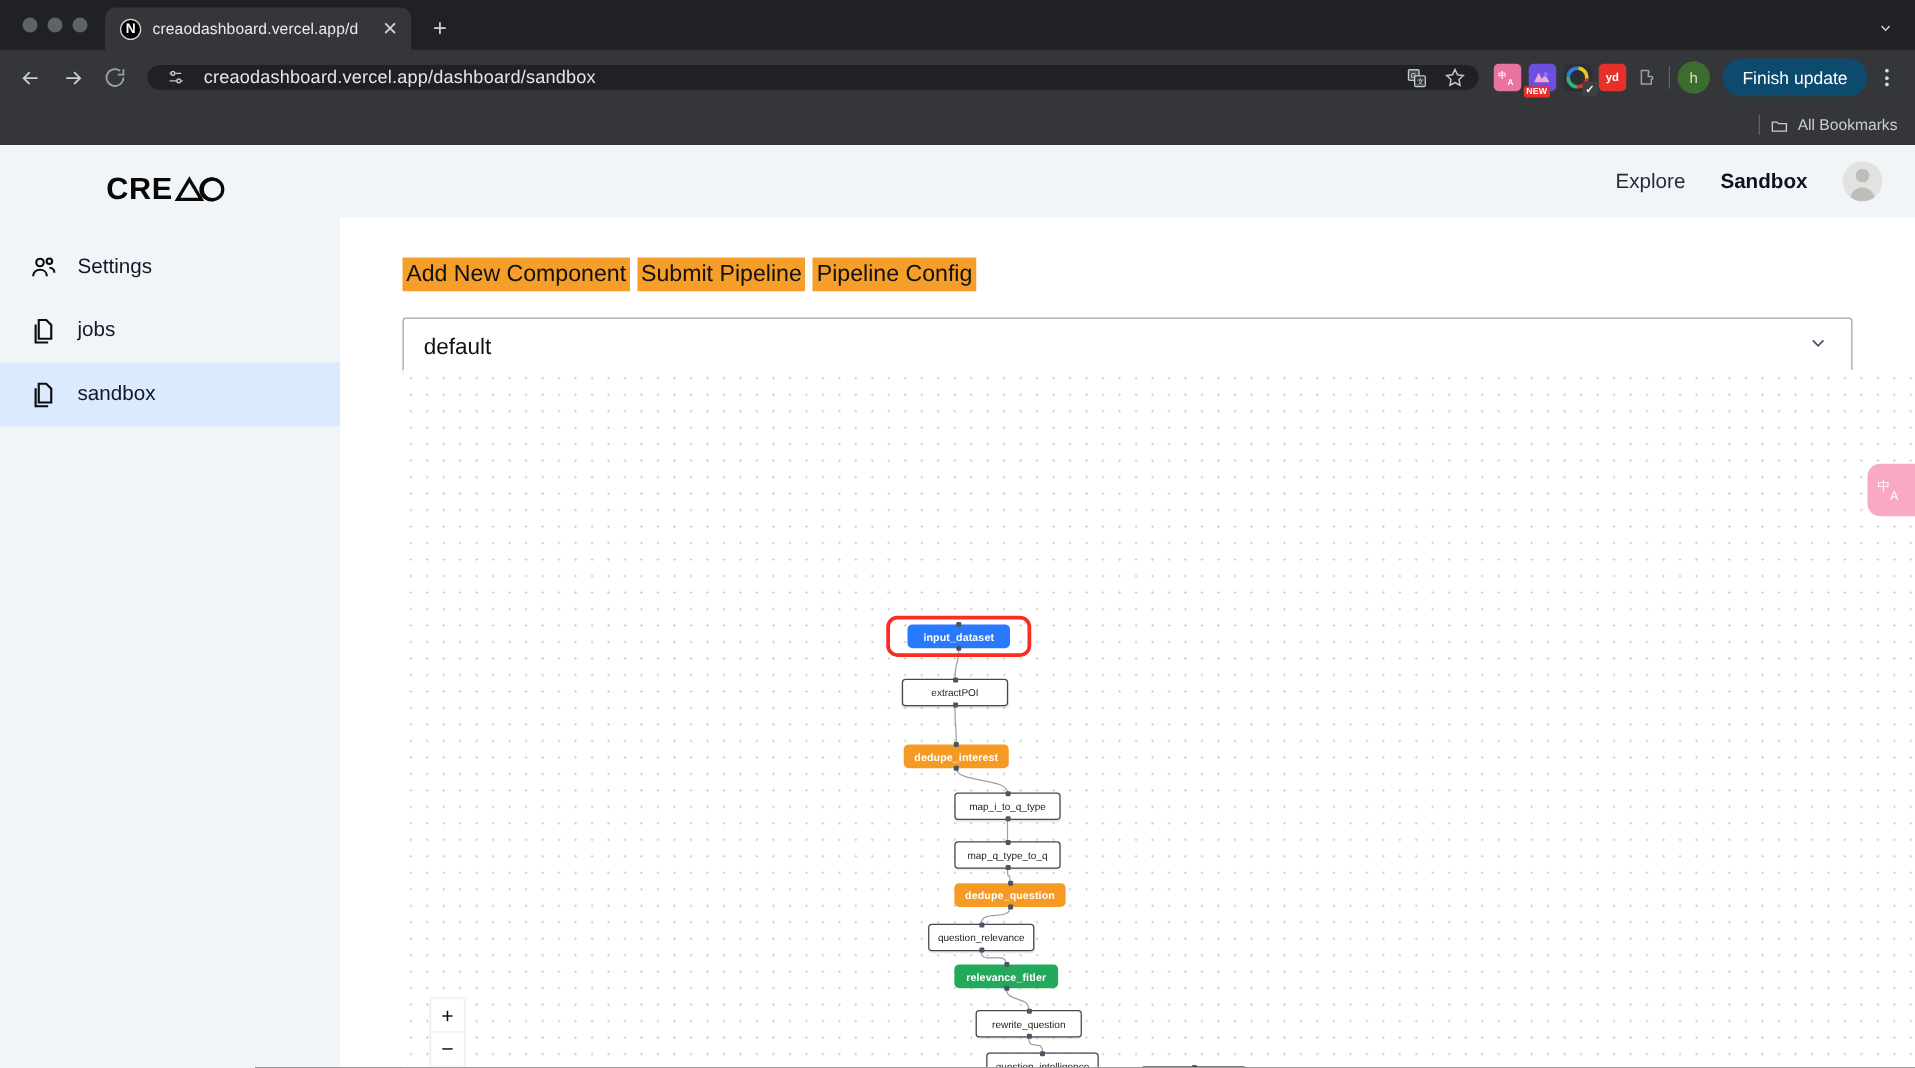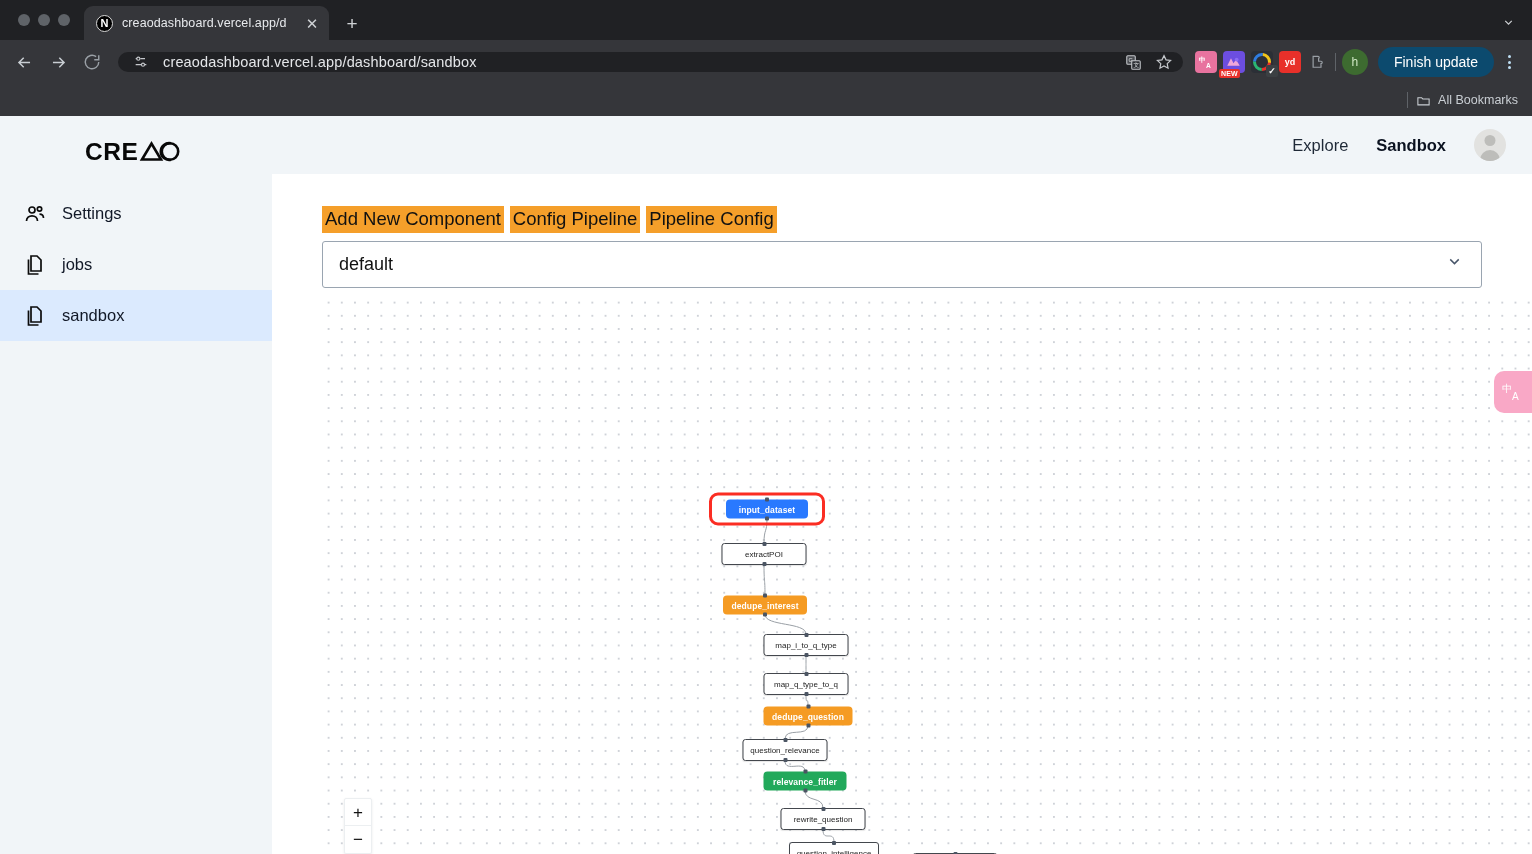--- a/index.html
+++ b/index.html
@@ -147,21 +147,21 @@
   .avatar::before {
     content: ""; position: absolute; top: 6px; left: 50%; transform: translateX(-50%);
     width: 11px; height: 11px; border-radius: 50%; background: #bdbdba;
   }
   .avatar::after {
     content: ""; position: absolute; bottom: -3px; left: 50%; transform: translateX(-50%);
     width: 20px; height: 14px; border-radius: 10px 10px 0 0; background: #bdbdba;
   }
 
   .panel { padding: 32px 50px 0 50px; position: relative; }
-  .btn-row { display: flex; gap: 6px; margin-bottom: 8px; }
+  .btn-row { display: flex; gap: 6px; margin-bottom: 21px; }
   .orange-btn {
     background: #f59f2a; color: #111; font-size: 18.5px; padding: 1px 3px;
     line-height: 1.33; border: none; font-family: inherit;
   }
   .tpl-label { font-size: 18.5px; color: #111; margin-bottom: 11px; }
   .select-box {
     width: 100%; height: 47px; border: 1px solid #9aa5b1; border-radius: 3px;
     background: #fff; display: flex; align-items: center; padding: 0 16px;
     position: relative; font-size: 18px; color: #111;
   }
@@ -398,21 +398,21 @@
 
       <div class="topbar">
         <span class="topnav-link">Explore</span>
         <span class="topnav-link active">Sandbox</span>
         <span class="avatar"></span>
       </div>
 
       <div class="panel">
         <div class="btn-row">
           <button class="orange-btn">Add New Component</button>
-          <button class="orange-btn">Config Pipeline</button>
+          <button class="orange-btn">Submit Pipeline</button>
           <button class="orange-btn">Pipeline Config</button>
         </div>
         <div class="select-box">
           <span>default</span>
           <span class="select-chev">
             <svg width="17" height="17" viewBox="0 0 24 24" fill="none" stroke="currentColor" stroke-width="2">
                 <path d="M6 9l6 6 6-6"></path>
               </svg>
           </span>
         </div>

